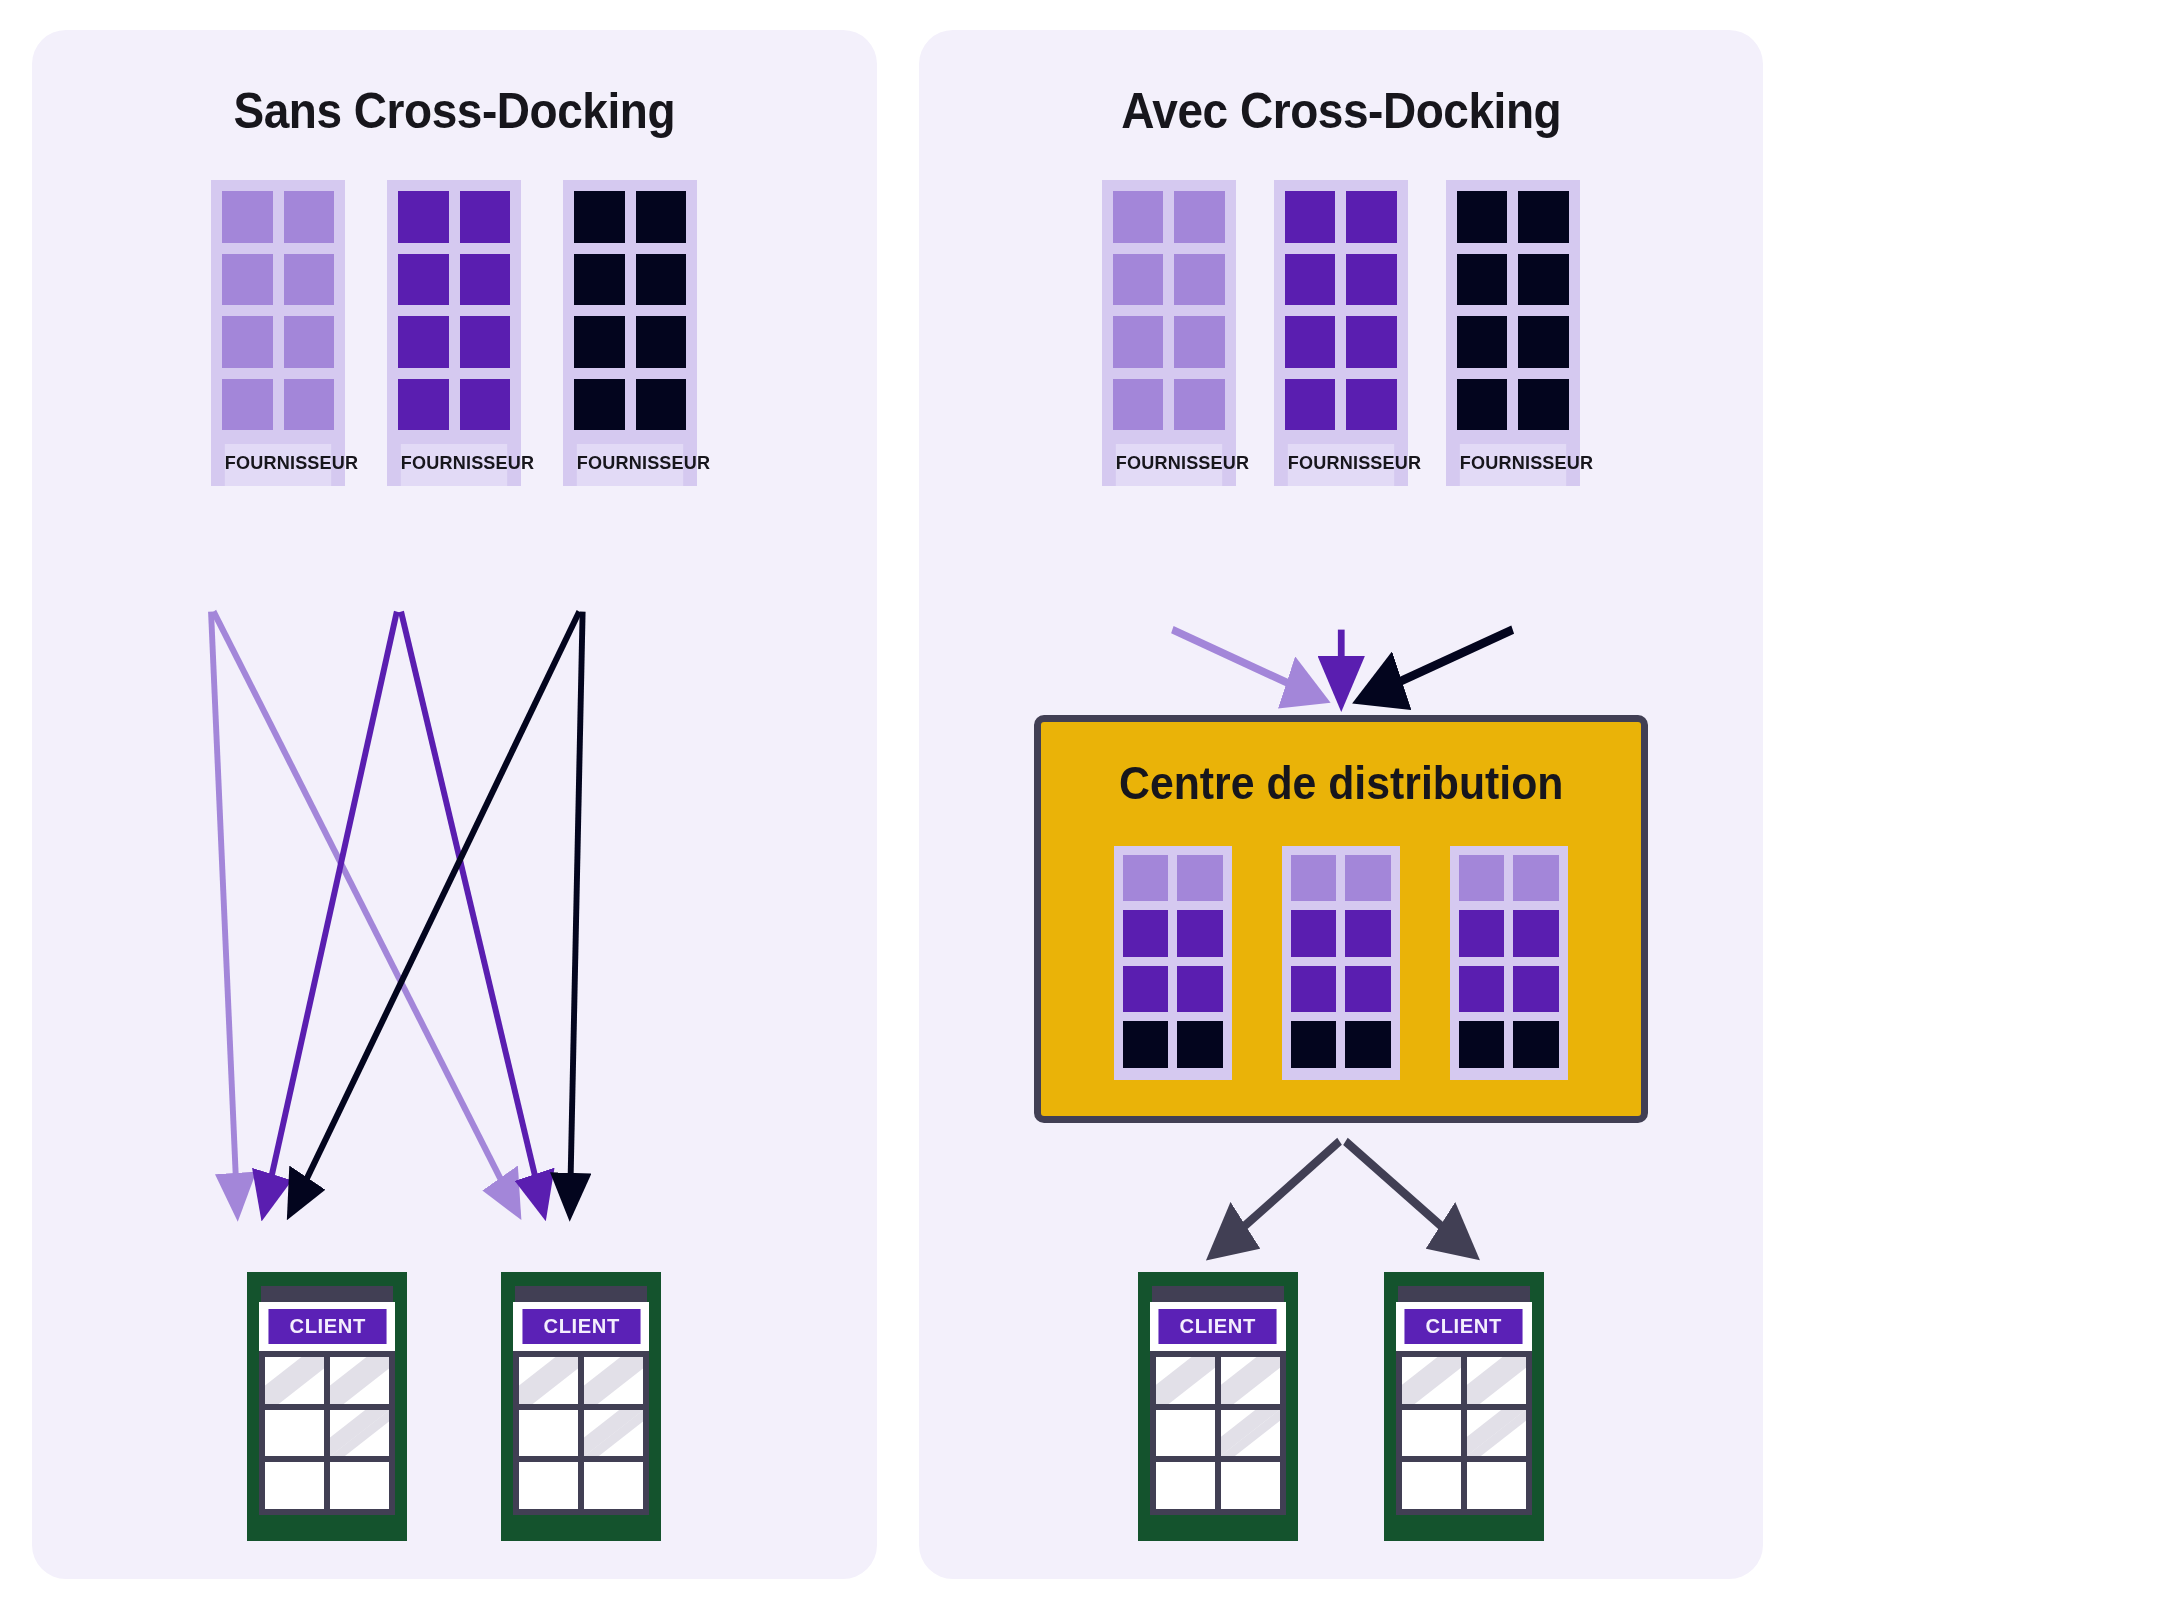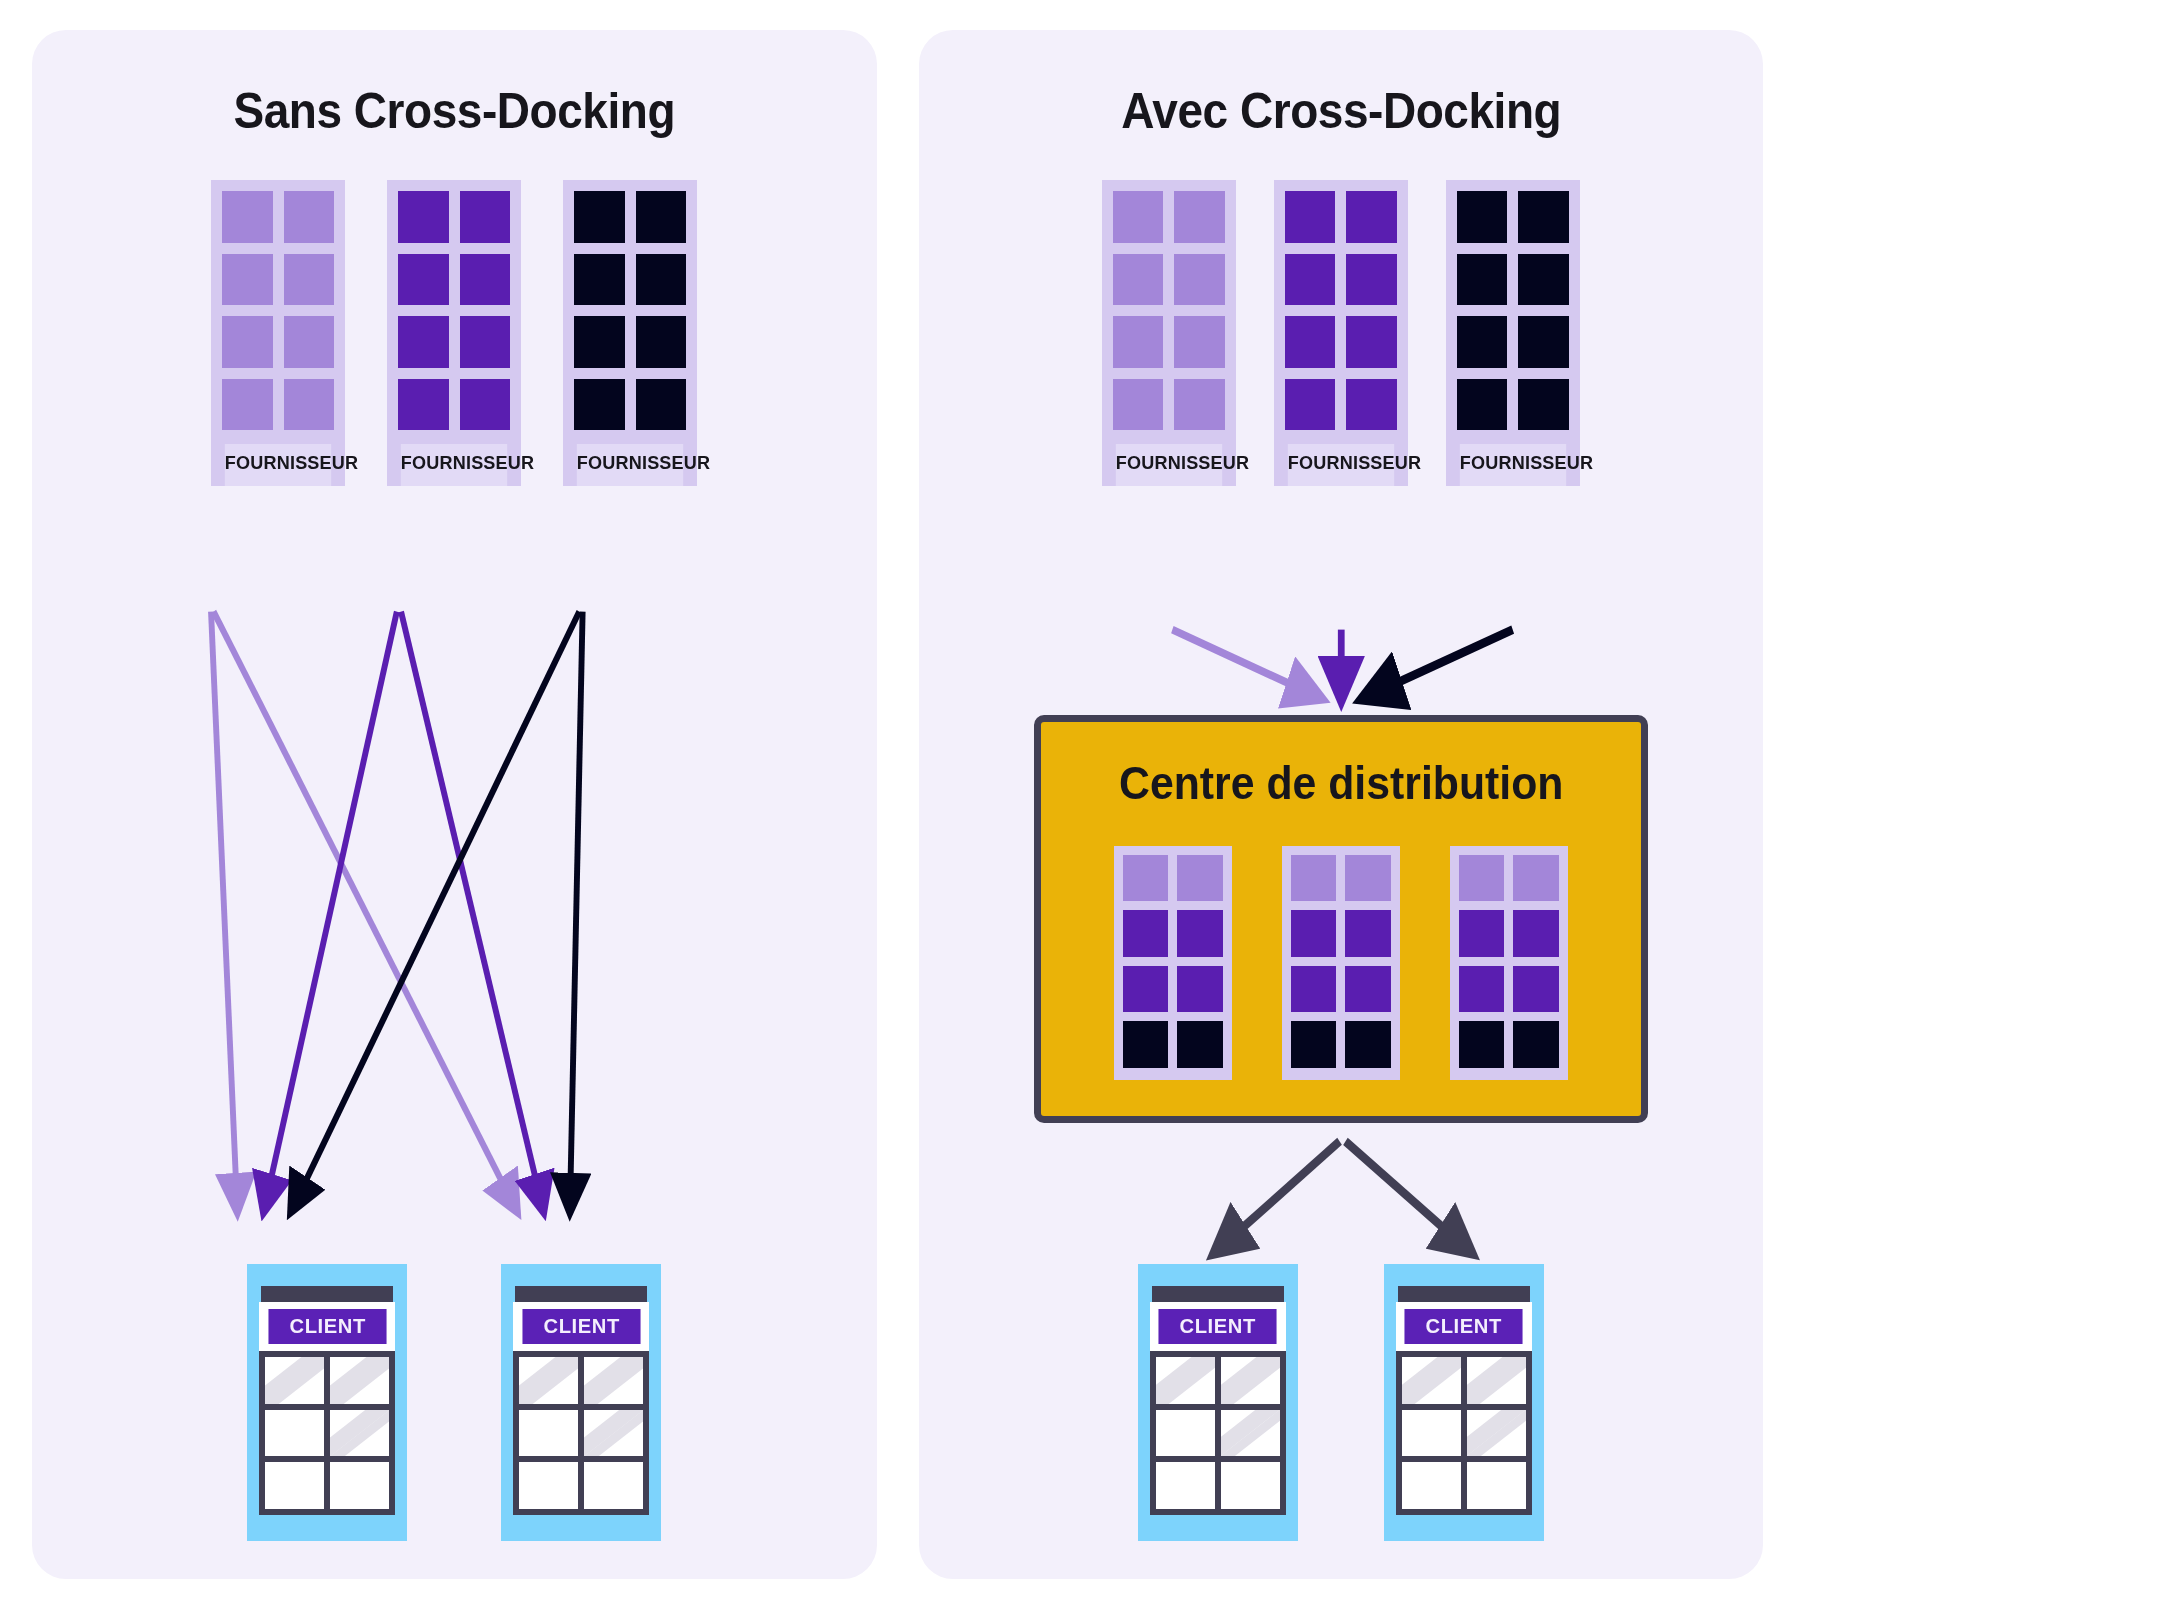--- a/index.html
+++ b/index.html
@@ -148,22 +148,22 @@
     left: 0;
     right: 0;
     display: flex;
     justify-content: center;
   }
   .panel.left  .clients { gap: 94px; }
   .panel.right .clients { gap: 86px; }
 
   .client {
     width: 160px;
-    background: #7dd3fc;
-    padding: 22px 12px 26px 12px;
+    background: #14532d;
+    padding: 14px 12px 26px 12px;
     box-sizing: border-box;
   }
   .client-roof {
     height: 16px;
     background: #413f54;
     margin: 0 2px;
   }
   .client-signboard {
     background: #ffffff;
     padding: 7px 8px;

